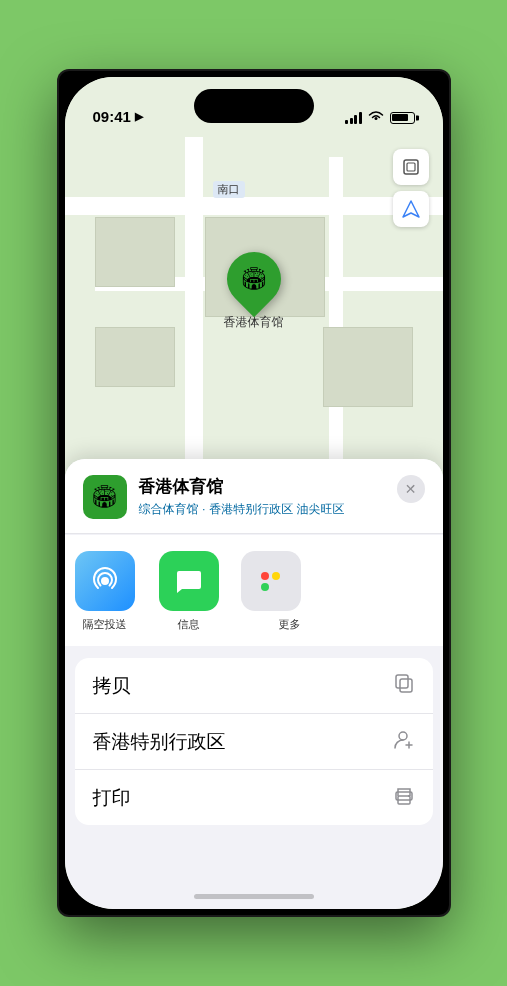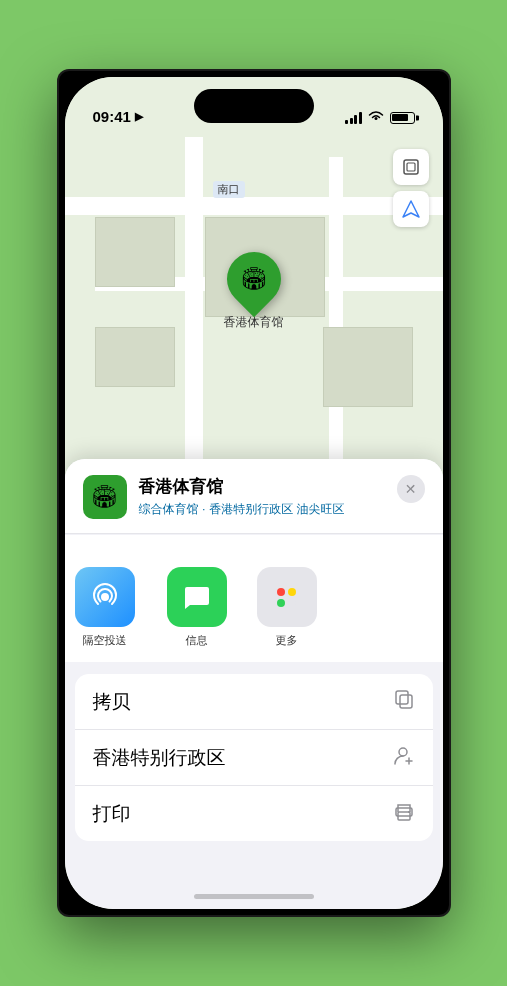--- a/index.html
+++ b/index.html
@@ -315,23 +315,23 @@
       justify-content: center;
       font-size: 14px;
       color: #8e8e93;
       cursor: pointer;
       flex-shrink: 0;
     }
 
     
     .share-row {
       background: #fff;
-      padding: 32px 0 14px;
-      display: flex;
-      gap: 12px;
+      padding: 16px 0 14px;
+      display: flex;
+      gap: 4px;
       overflow-x: auto;
       margin-top: 1px;
     }
 
     .share-item {
       display: flex;
       flex-direction: column;
       align-items: center;
       gap: 6px;
       min-width: 80px;
@@ -358,21 +358,21 @@
 
     .share-icon-label {
       font-size: 11px;
       color: #333;
       text-align: center;
     }
 
     .share-more-item {
       display: flex;
       flex-direction: column;
-      align-items: center;
+      align-items: flex-end;
       gap: 6px;
       min-width: 60px;
       padding: 0 8px;
     }
 
     .share-more-wrap {
       width: 60px;
       height: 60px;
       border-radius: 14px;
       background: #e5e5ea;

